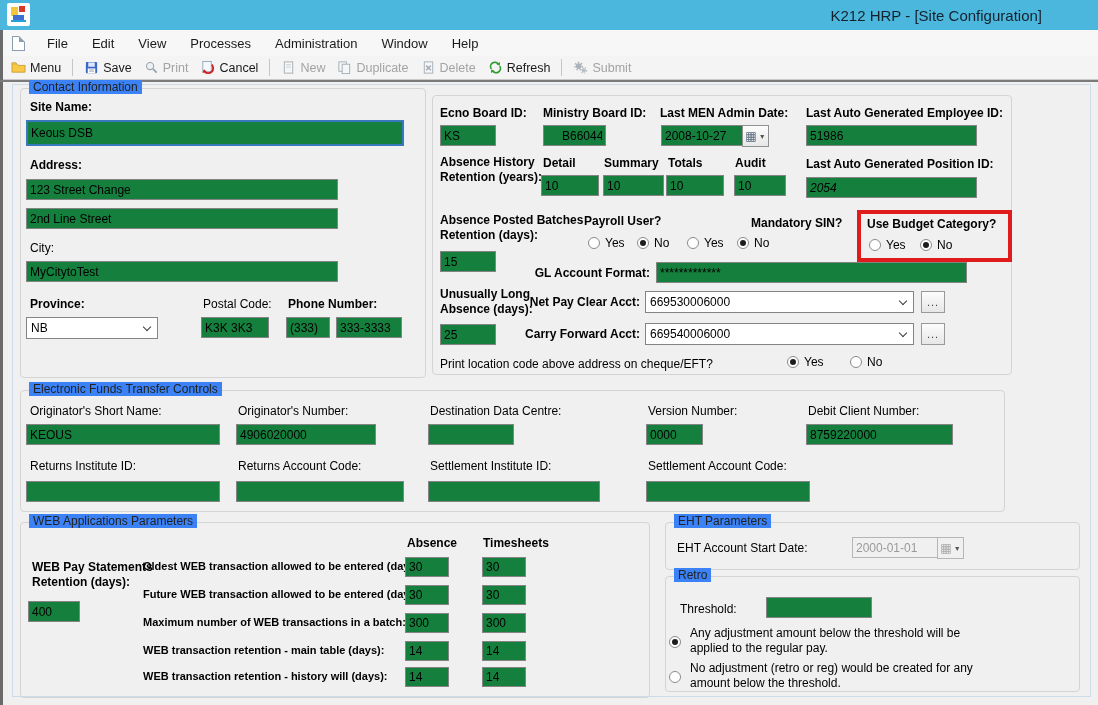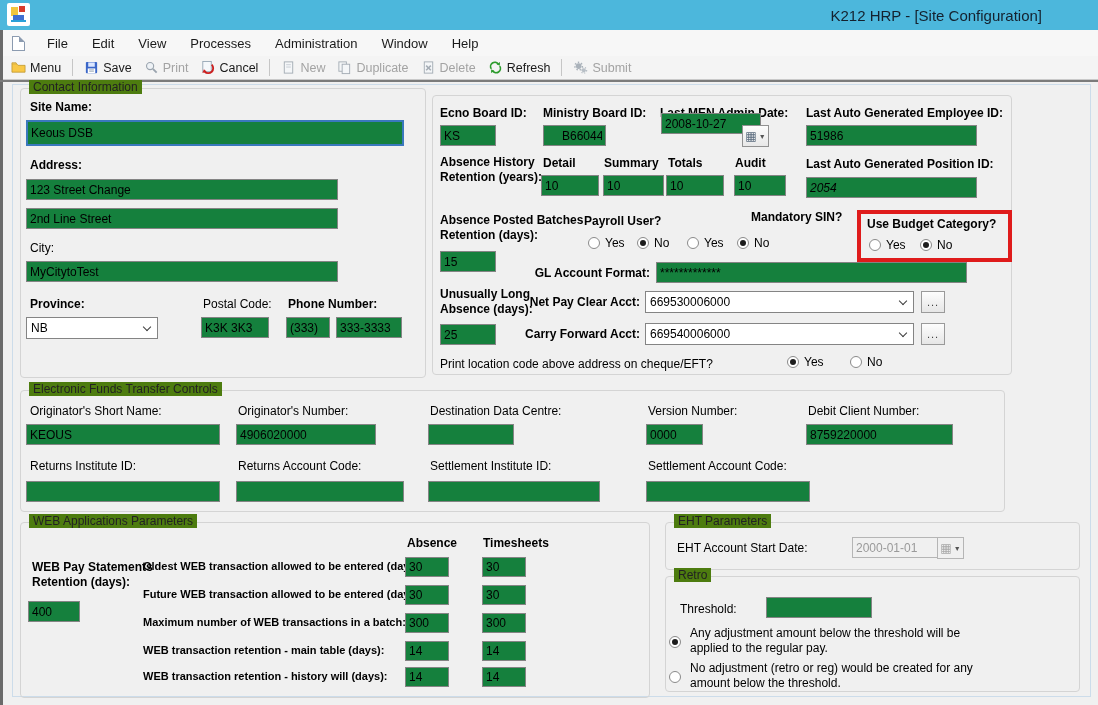--- a/index.html
+++ b/index.html
@@ -24,21 +24,21 @@
   .tsep { width:1px; height:17px; background:#c6c6c6; margin:0 4px; }
   .ticon { width:15px; height:15px; display:inline-block; }
 
   
   .edge-left { position:absolute; left:0; top:30px; width:3px; height:675px; background:#6a6a6a; }
   .content-top { position:absolute; left:0; top:80px; width:1098px; height:2px; background:#7b7b7b; }
   .frame { position:absolute; left:12px; top:84px; width:1079px; height:613px; border:1px solid #ccdcea; }
 
   
   .grp { position:absolute; border:1px solid #d4d4d4; border-radius:4px; }
-  .cap { position:absolute; top:-9px; left:8px; background:#4d7c0f; padding:0 4px; font-size:12px; color:#222; white-space:nowrap; }
+  .cap { position:absolute; top:-9px; left:8px; background:#3b82f6; padding:0 4px; font-size:12px; color:#222; white-space:nowrap; }
 
   .lb { position:absolute; font-size:12px; color:#000; white-space:nowrap; }
   .b { font-weight:bold; }
   .wrap { white-space:normal; line-height:15px; }
   .sm { font-size:11px; }
 
   .inp { position:absolute; height:21px; border:1px solid #848484; background:#15803d; font-family:inherit; font-size:12px; padding:0 3px; color:#000; }
   .inp.focus { border:2px solid #3a78bd; height:26px; }
   .inp.dis { background:#f0f0f0; color:#9a9a9a; border-color:#b5b5b5; }
 
@@ -208,21 +208,21 @@
   <input class="inp" style="left: 286px; top: 317px; width: 44px;" value="(333)">
   <input class="inp" style="left: 336px; top: 317px; width: 66px;" value="333-3333">
 
   <div class="grp" style="left:432px; top:95px; width:580px; height:280px;"></div>
 
   <span class="lb b" style="left:440px; top:106px;">Ecno Board ID:</span>
   <input class="inp" style="left: 440px; top: 125px; width: 56px;" value="KS">
   <span class="lb b" style="left:543px; top:106px;">Ministry Board ID:</span>
   <input class="inp" style="left: 543px; top: 125px; width: 63px; padding-left: 18px;" value="B66044">
   <span class="lb b" style="left:660px; top:106px;">Last MEN Admin Date:</span>
-  <input class="inp" style="left: 661px; top: 113px; width: 100px;" value="2008-10-27">
+  <input class="inp" style="left: 661px; top: 125px; width: 100px;" value="2008-10-27">
   <span class="dbtn" style="left:742px; top:125px; width:27px;">
       <span class="cal">▦</span>
       <span class="arr">▼</span>
     </span>
   <span class="lb b" style="left:806px; top:106px;">Last Auto Generated Employee ID:</span>
   <input class="inp" style="left: 806px; top: 125px; width: 171px;" value="51986">
 
   <span class="lb b wrap" style="left:440px; top:155px; width:115px;">Absence History Retention (years):</span>
   <span class="lb b" style="left:543px; top:156px;">Detail</span>
   <span class="lb b" style="left:604px; top:156px;">Summary</span>
@@ -231,21 +231,21 @@
   <input class="inp" style="left: 541px; top: 175px; width: 58px;" value="10">
   <input class="inp" style="left: 603px; top: 175px; width: 61px;" value="10">
   <input class="inp" style="left: 666px; top: 175px; width: 58px;" value="10">
   <input class="inp" style="left: 734px; top: 175px; width: 52px;" value="10">
   <span class="lb b" style="left:806px; top:157px;">Last Auto Generated Position ID:</span>
   <input class="inp" style="left: 806px; top: 177px; width: 171px; font-style: italic;" value="2054">
 
   <div class="redbox" style="border-color: rgb(223, 27, 27);"></div>
   <span class="lb b wrap" style="left:440px; top:213px; width:150px;">Absence Posted Batches Retention (days):</span>
   <span class="lb b" style="left:584px; top:214px;">Payroll User?</span>
-  <span class="lb b" style="left:733px; top:210px;padding-left:18px;">Mandatory SIN?</span>
+  <span class="lb b" style="left:733px; top:216px;padding-left:18px;">Mandatory SIN?</span>
   <span class="lb b" style="left:867px; top:217px;">Use Budget Category?</span>
 
   <span class="rp" style="left:588px; top:236px;">
       <span class="rd"></span>
       <span>Yes</span>
     </span>
   <span class="rp" style="left:637px; top:236px;">
       <span class="rd sel"></span>
       <span>No</span>
     </span>

